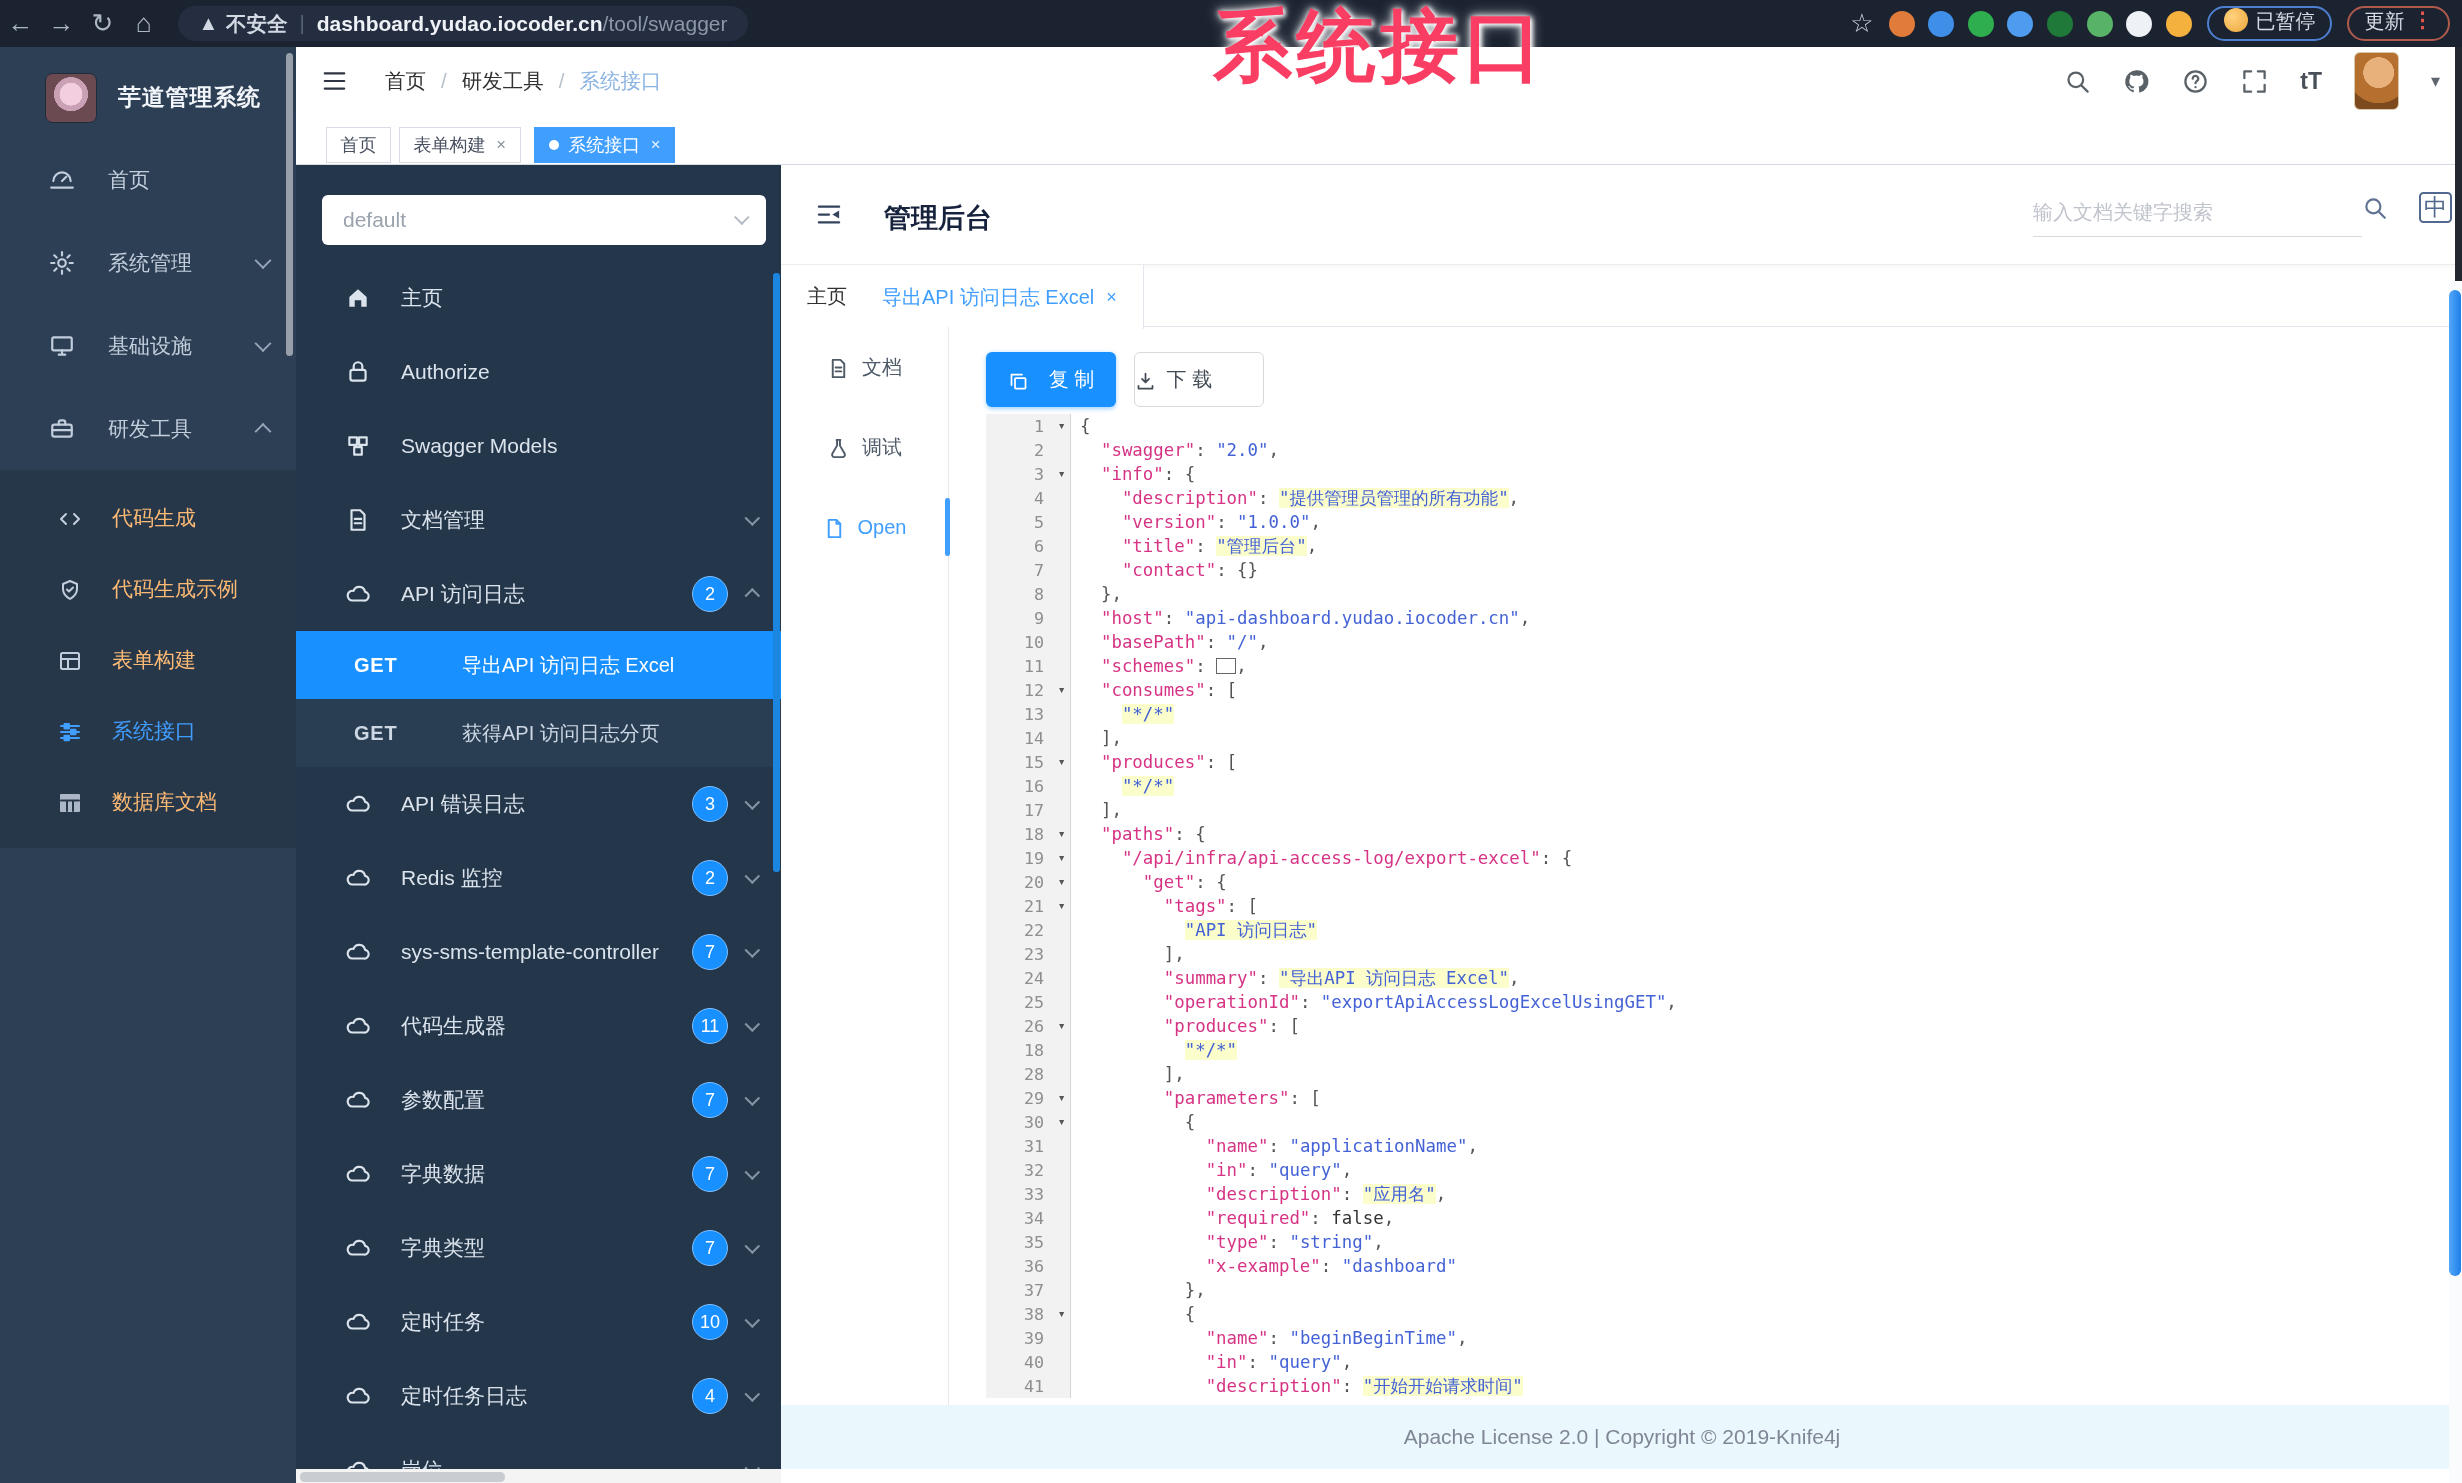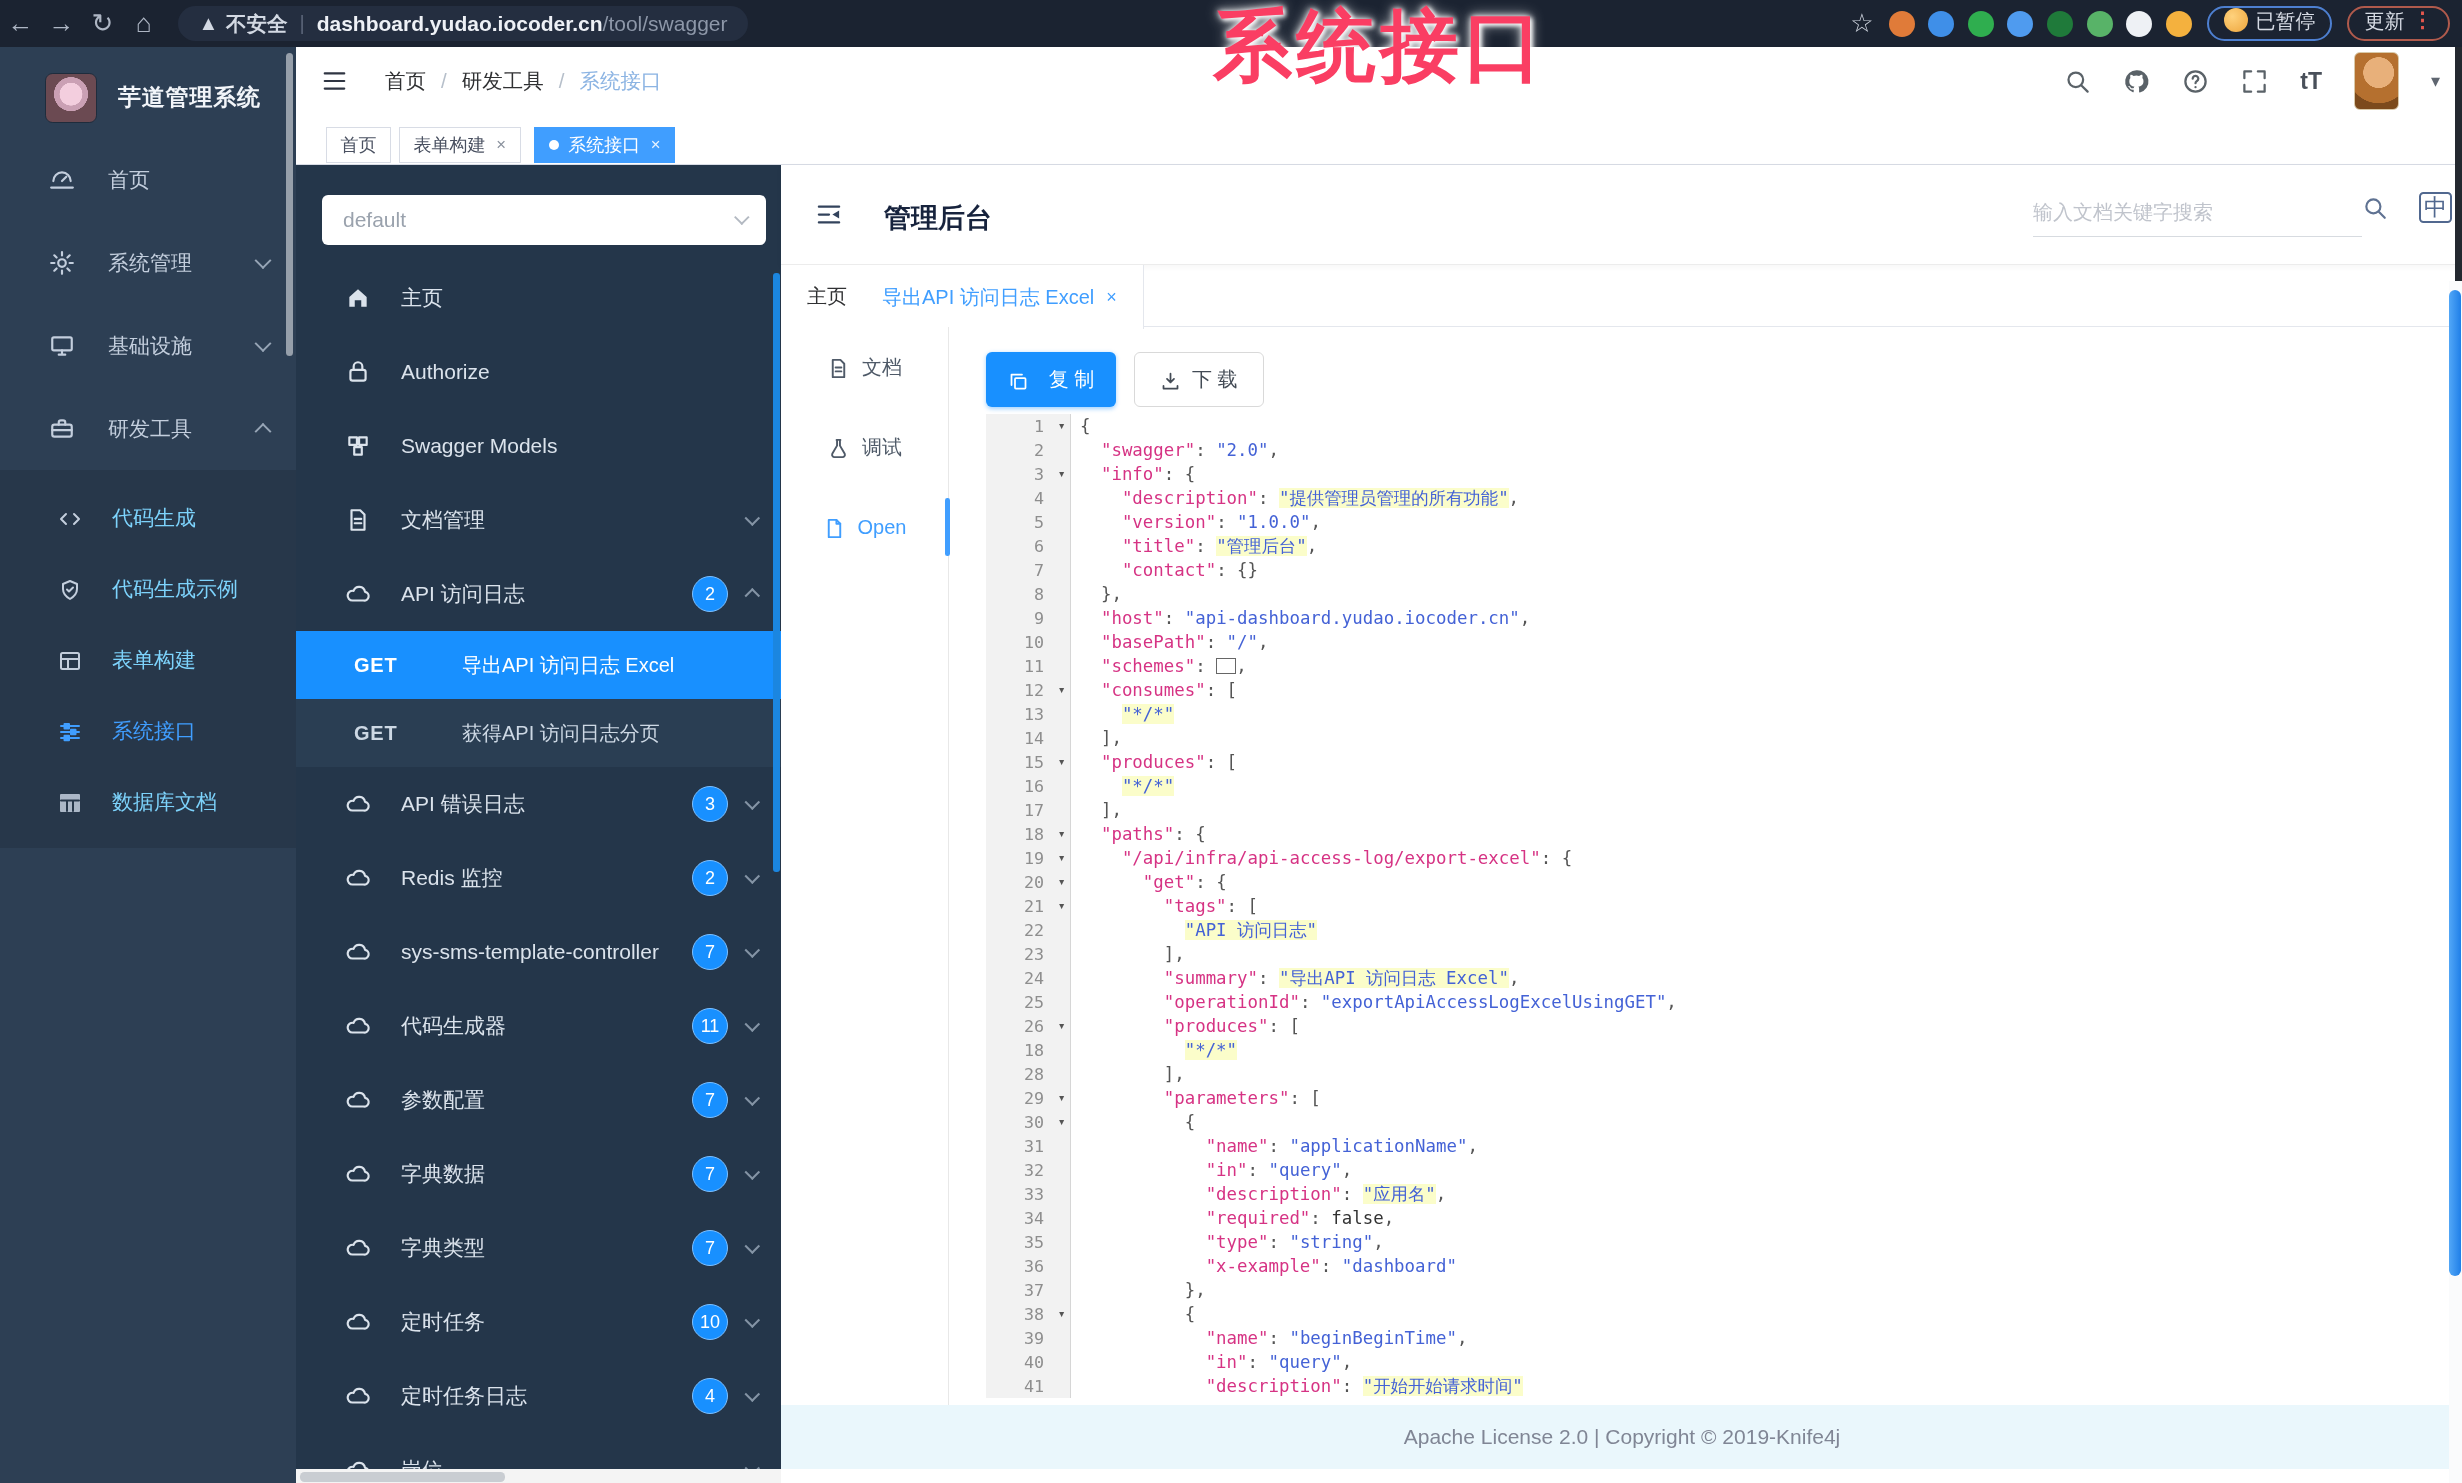--- a/index.html
+++ b/index.html
@@ -31,21 +31,21 @@
   #logo-row { display:flex; align-items:center; padding:10.6px 0 0 45px; height:91px; }
   #logo-img { width:52px; height:50px; border-radius:7.6px; background:
       radial-gradient(circle at 50% 42%, #f3cede 0 30%, #caa0b4 31% 45%, #6b4a52 46% 100%); border:0.8px solid #1f2c3c; }
   #logo-title { color:#f2f5f9; font-size:23px; font-weight:bold; margin-left:21px; letter-spacing:0.8px; }
   .menu-item { height:83px; display:flex; align-items:center; padding-left:49px; color:#c3cedd; font-size:21px; position:relative; }
   .menu-item .mi-ico { width:26px; height:26px; color:#c3cedd; margin-right:33px; flex:none; }
   .menu-chevron { position:absolute; right:27px; top:50%; width:12px; height:12px; border-right:2.3px solid #97a5b6; border-bottom:2.3px solid #97a5b6; }
   .chev-down { transform:translateY(-70%) rotate(45deg); }
   .chev-up { transform:translateY(-30%) rotate(225deg); }
   #submenu { background:#27374a; padding-top:12px; padding-bottom:10.6px; }
-  .submenu-item { height:71px; display:flex; align-items:center; padding-left:58px; color:#7dd3fc; font-size:21px; }
+  .submenu-item { height:71px; display:flex; align-items:center; padding-left:58px; color:#fdba74; font-size:21px; }
   .submenu-item .mi-ico { width:24px; height:24px; margin-right:30px; color:#c3cedd; flex:none; }
   .submenu-item.active, .submenu-item.active .mi-ico { color:#409eff; }
   #sidebar-scrollthumb { left:286px; top:53px; width:6.8px; height:303px; background:rgba(255,255,255,.5); border-radius:3.8px; }
 
   
   #navbar { left:296px; top:47px; width:2167px; height:68px; background:#fff; box-shadow:0 1.5px 4.5px rgba(0,21,41,.08); display:flex; align-items:center; }
   #nav-hamburger { margin-left:24px; color:#2f3542; width:29px; height:26px; }
   #breadcrumb { display:flex; align-items:center; margin-left:36px; font-size:20.5px; }
   .crumb { color:#303133; }
   .crumb.current { color:#8cb4e3; }
@@ -100,21 +100,21 @@
   .doc-tab .tclose { margin-left:12px; font-size:18px; color:#6f7886; }
   .doc-tab.active .tclose { color:#409eff; }
 
   #mini-nav { position:absolute; left:0; top:162px; width:168px; height:1080px; border-right:1.5px solid #e8e8e8; }
   .mini-item { height:80px; display:flex; align-items:center; justify-content:center; gap:12px; color:#4f5a68; font-size:20px; position:relative; }
   .mini-item .mi-ico { width:23px; height:23px; color:#4f5a68; }
   .mini-item.active, .mini-item.active .mi-ico { color:#409eff; }
   .mini-item.active::after { content:""; position:absolute; right:-1.5px; top:10.6px; width:4.5px; height:58px; background:#409eff; border-radius:2.3px; }
 
   #btn-copy { position:absolute; left:205px; top:187px; width:130px; height:55px; background:#1890ff; border-radius:6px; color:#fff; font-size:20px; display:flex; align-items:center; justify-content:center; gap:20px; box-shadow:0 1.5px 4.5px rgba(24,144,255,.4); }
-  #btn-download { position:absolute; left:353px; top:187px; width:130px; height:55px; background:#fff; border:1.5px solid #d9d9d9; border-radius:6px; color:#434b55; font-size:20px; display:flex; align-items:center; justify-content:center; gap:10.6px; }
+  #btn-download { position:absolute; left:353px; top:187px; width:130px; height:55px; background:#fff; border:1.5px solid #d9d9d9; border-radius:6px; color:#434b55; font-size:20px; display:flex; align-items:center; gap:10.6px; }
   #btn-copy .mi-ico, #btn-download .mi-ico { width:21px; height:21px; }
 
   #editor { position:absolute; left:205px; top:249px; right:0; height:990px; overflow:hidden; font-family:"DejaVu Sans Mono",monospace; font-size:17.4px; }
   .cline { height:24px; line-height:24px; display:flex; white-space:pre; }
   .ln { width:85px; flex:none; background:#f2f2f2; border-right:1.5px solid #d6d6d6; color:#8e8e8e; text-align:right; padding-right:26px; font-size:16.7px; position:relative; }
   .ln .fold { position:absolute; right:4.5px; top:0; font-size:13px; color:#555; }
   .ccode { padding-left:9px; }
   .t-p { color:#555; }
   .t-k { color:#d63384; }
   .t-s { color:#4462d6; }

